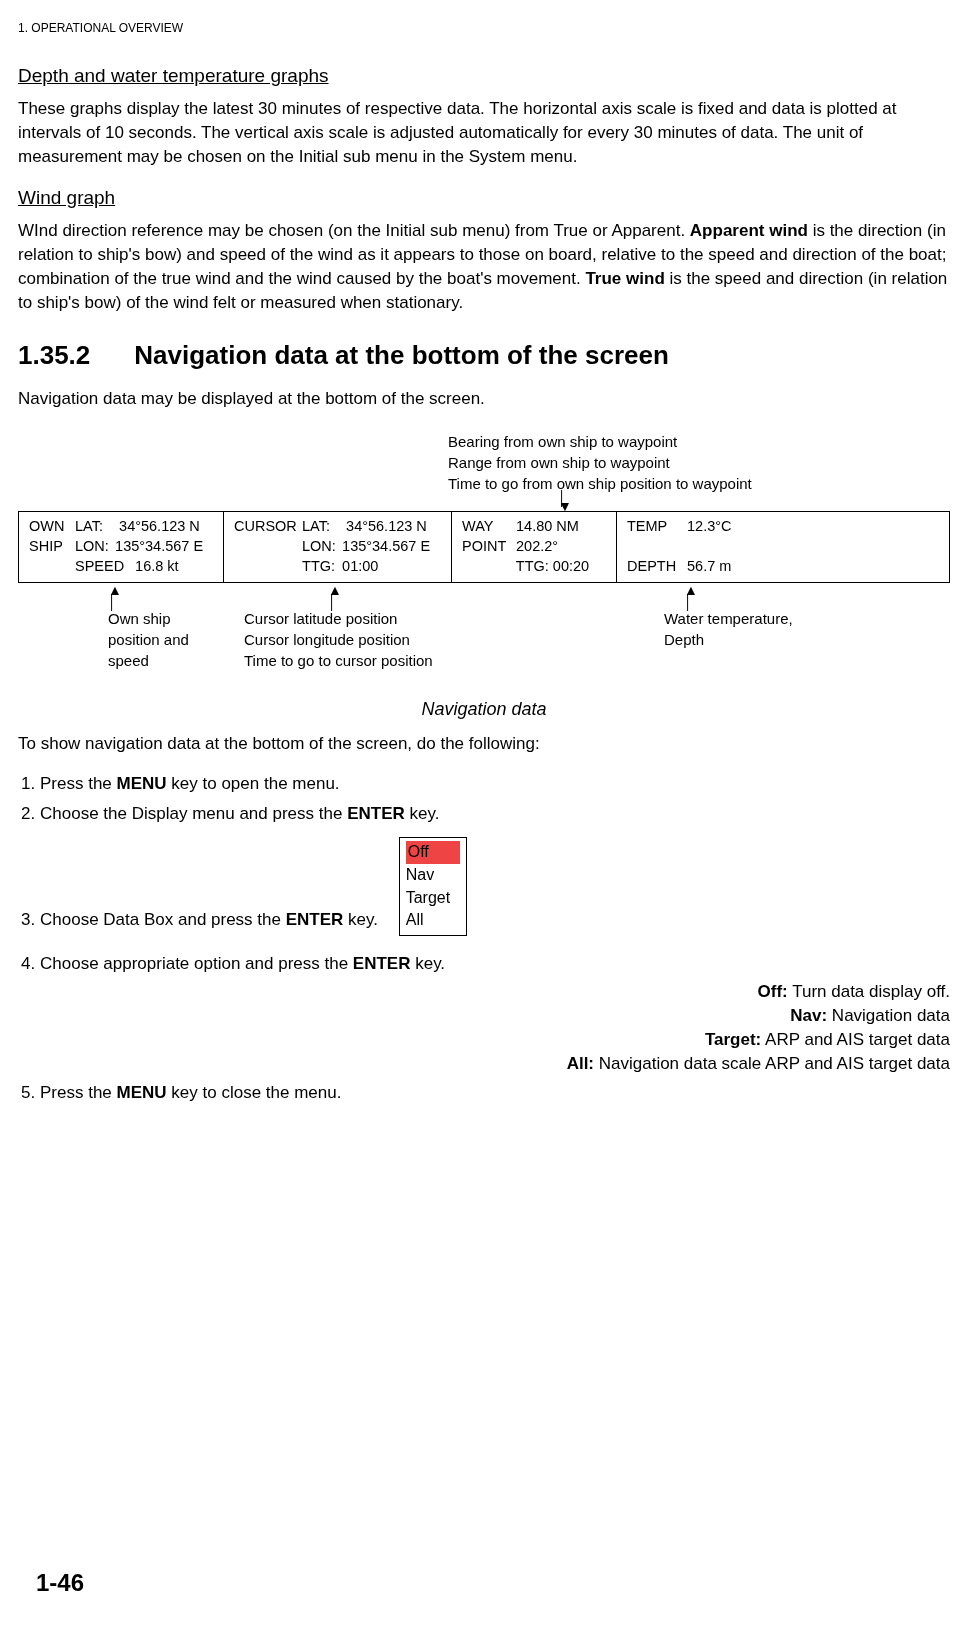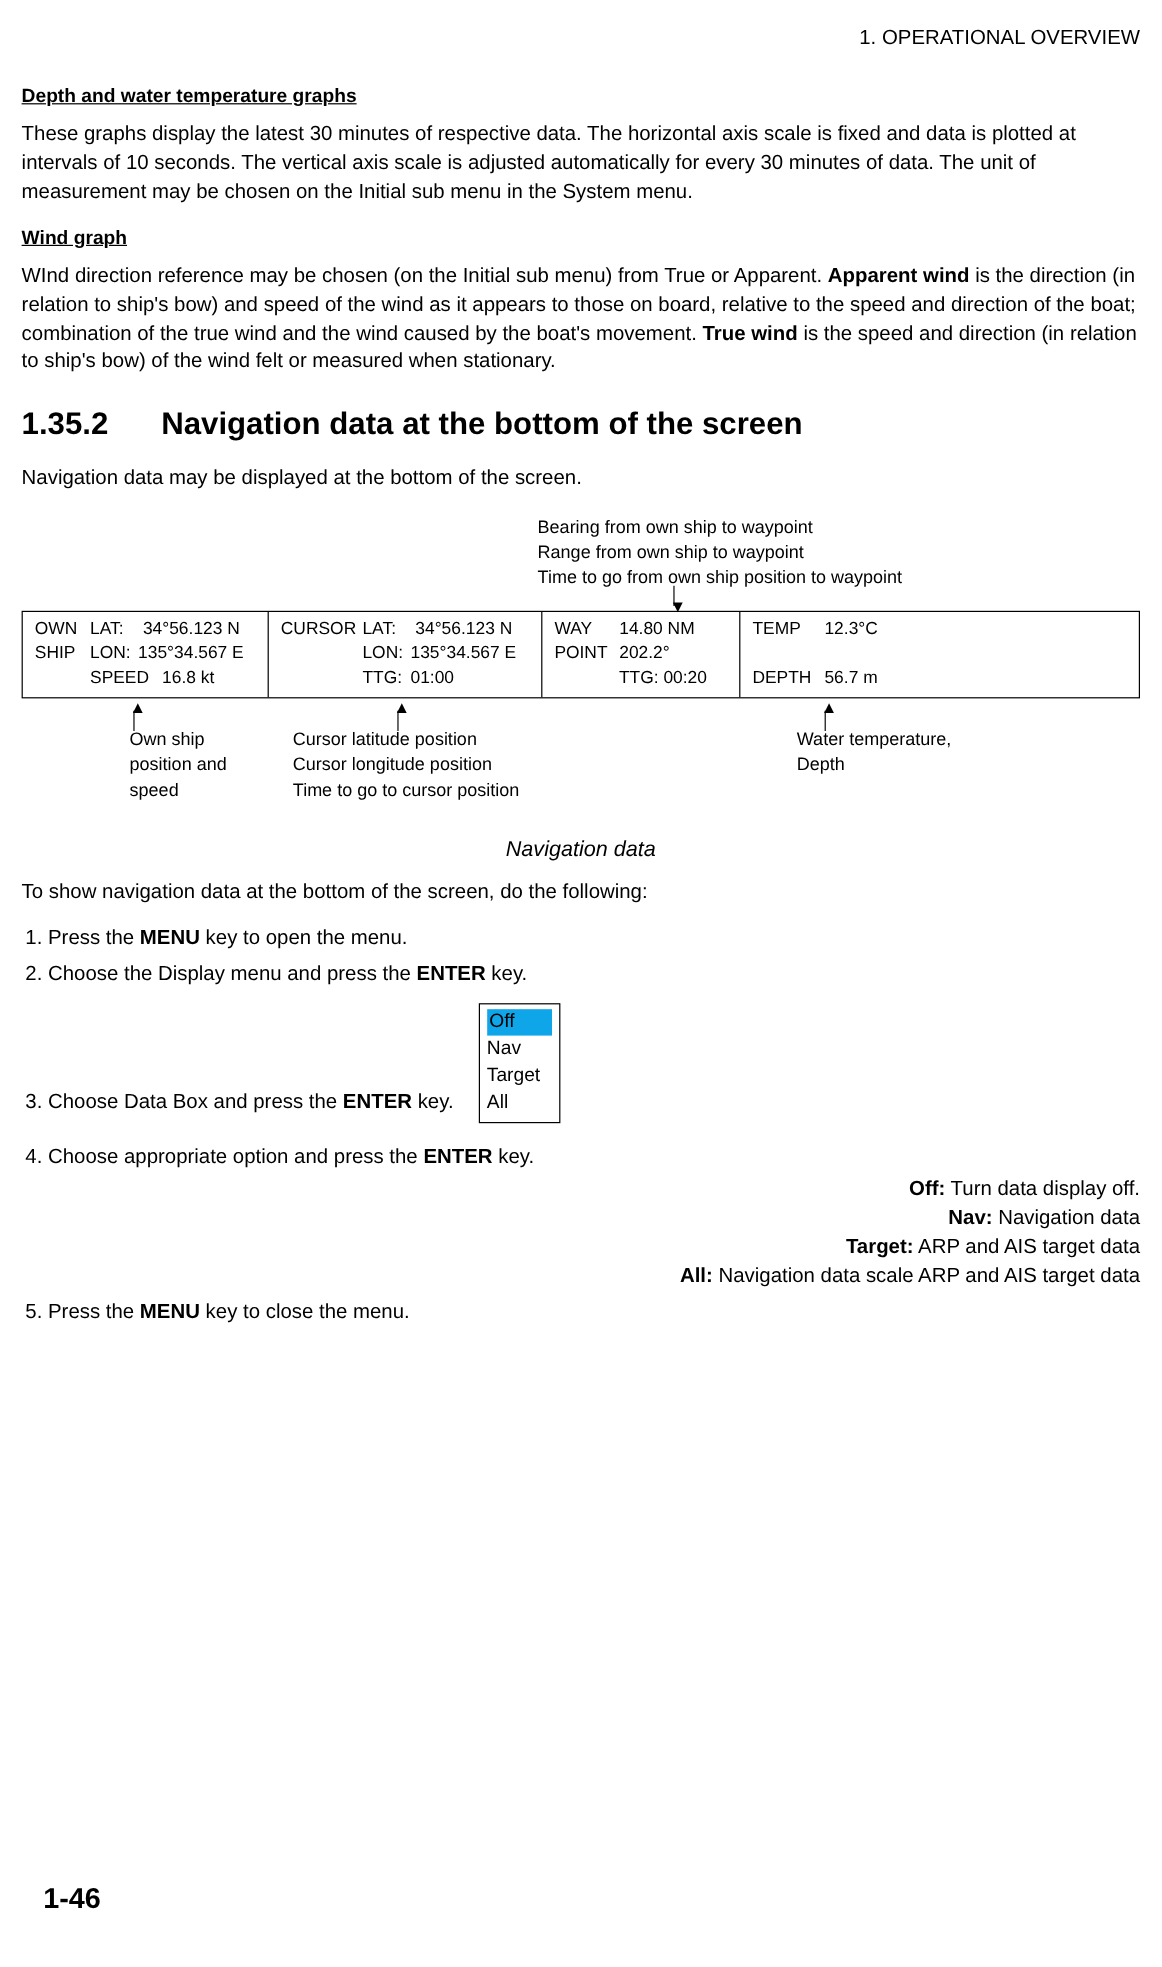--- a/index.html
+++ b/index.html
@@ -7,28 +7,27 @@
     font-family: Arial, Helvetica, sans-serif;
     font-size: 17px;
     line-height: 1.4;
     color: #000;
     background: #fff;
     margin: 0;
     padding: 20px 18px 40px 18px;
     width: 968px;
   }
   .header-chapter {
-    font-size: 17px;
+    font-size: 12px;
     margin-bottom: 26px;
-    text-align: right;
   }
   .h3-underline {
-    font-weight: bold;
+    font-weight: normal;
     text-decoration: underline;
-    font-size: 16px;
+    font-size: 19px;
     margin-bottom: 8px;
   }
   .para {
     margin-bottom: 16px;
   }
   .h2 {
     font-weight: bold;
     font-size: 26px;
     margin-top: 22px;
     margin-bottom: 14px;
@@ -90,21 +89,21 @@
   ol.steps > li {
     margin-bottom: 6px;
   }
   .option-box {
     border: 1.5px solid #000;
     display: inline-block;
     padding: 2px 6px 4px 6px;
     margin: 6px 0 10px 16px;
   }
   .option-box .opt-sel {
-    background: #0ea5e9;
+    background: #ef4444;
     padding: 0 2px;
     display: inline-block;
     width: 54px;
   }
   .option-box div { font-size: 16px; }
   .sublist {
     margin: 4px 0 6px 16px;
     text-align: right;
   }
   .page-num {

